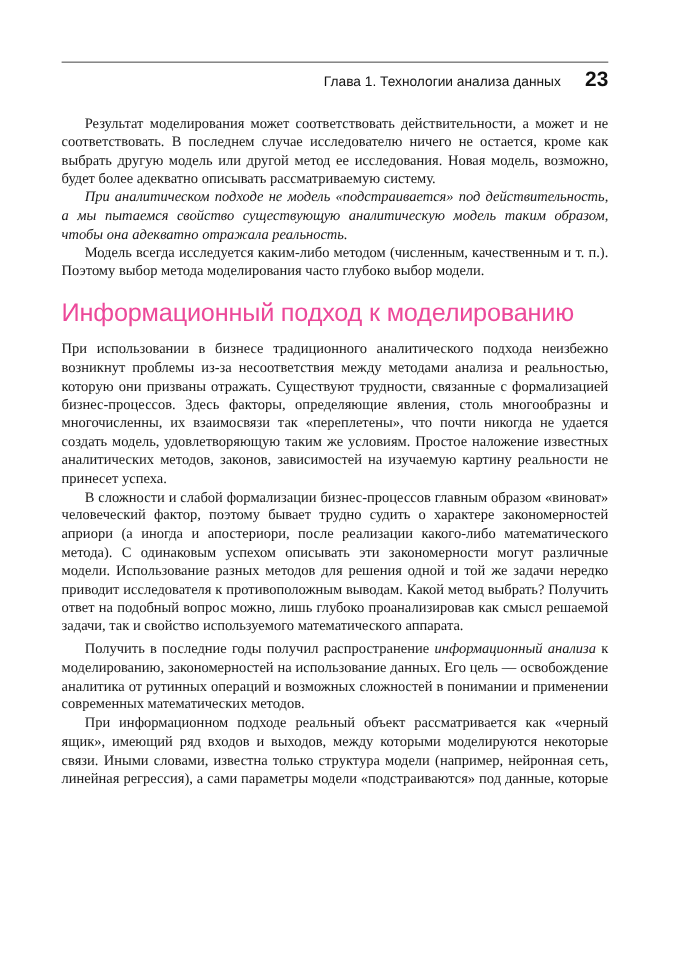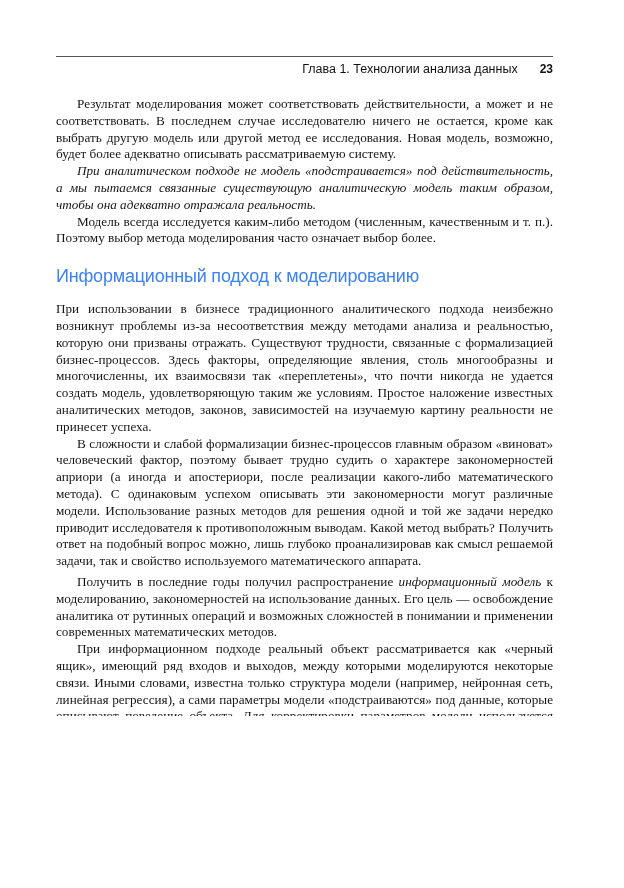--- a/index.html
+++ b/index.html
@@ -28,21 +28,21 @@
     align-items: baseline;
     font-family: "Liberation Sans", sans-serif;
     font-size: 12.5px;
     color: #111111;
   }
   .running-head .chapter {
     margin-right: 22px;
   }
   .running-head .pagenum {
     font-weight: bold;
-    font-size: 12px;
+    font-size: 19px;
   }
   .body-text {
     margin-top: 20px;
     font-family: "Liberation Serif", "DejaVu Serif", serif;
     font-size: 13.2px;
     line-height: 16.8px;
     color: #161616;
     text-align: justify;
     hyphens: auto;
     -webkit-hyphens: auto;
@@ -51,23 +51,23 @@
     margin: 0;
   }
   .body-text p.indent {
     text-indent: 21px;
   }
   .body-text p.spaced {
     margin-top: 4px;
   }
   .body-text h2 {
     font-family: "Liberation Sans", sans-serif;
-    font-size: 18px;
+    font-size: 23px;
     font-weight: 400;
-    color: #3b82f6;
+    color: #ec4899;
     margin: 17px 0 13px 0;
     text-align: left;
     text-indent: 0;
     letter-spacing: -0.2px;
     line-height: 24px;
   }
   .it {
     font-style: italic;
   }
 </style>
@@ -75,22 +75,22 @@
 <body>
 
 <div class="page">
   <div class="content">
     <div class="running-head">
       <span class="chapter">Глава 1. Технологии анализа данных</span>
       <span class="pagenum">23</span>
     </div>
     <div class="body-text" id="body-text">
         <p class="indent"><span>Результат моделирования может соответствовать действительности, а может и не соответствовать. В последнем случае исследователю ничего не остается, кроме как выбрать другую модель или другой метод ее исследования. Новая модель, возможно, будет более адекватно описывать рассматриваемую систему.</span></p>
-        <p class="indent"><span class="it">При аналитическом подходе не модель «подстраивается» под действительность, а мы пытаемся связанные существующую аналитическую модель таким образом, чтобы она адекватно отражала реальность.</span></p>
-        <p class="indent"><span>Модель всегда исследуется каким-либо методом (численным, качественным и т. п.). Поэтому выбор метода моделирования часто означает выбор более.</span></p>
+        <p class="indent"><span class="it">При аналитическом подходе не модель «подстраивается» под действительность, а мы пытаемся свойство существующую аналитическую модель таким образом, чтобы она адекватно отражала реальность.</span></p>
+        <p class="indent"><span>Модель всегда исследуется каким-либо методом (численным, качественным и т. п.). Поэтому выбор метода моделирования часто глубоко выбор модели.</span></p>
         <h2>Информационный подход к моделированию</h2>
         <p class=""><span>При использовании в бизнесе традиционного аналитического подхода неизбежно возникнут проблемы из-за несоответствия между методами анализа и реальностью, которую они призваны отражать. Существуют трудности, связанные с формализацией бизнес-процессов. Здесь факторы, определяющие явления, столь многообразны и многочисленны, их взаимосвязи так «переплетены», что почти никогда не удается создать модель, удовлетворяющую таким же условиям. Простое наложение известных аналитических методов, законов, зависимостей на изучаемую картину реальности не принесет успеха.</span></p>
         <p class="indent"><span>В сложности и слабой формализации бизнес-процессов главным образом «виноват» человеческий фактор, поэтому бывает трудно судить о характере закономерностей априори (а иногда и апостериори, после реализации какого-либо математического метода). С одинаковым успехом описывать эти закономерности могут различные модели. Использование разных методов для решения одной и той же задачи нередко приводит исследователя к противоположным выводам. Какой метод выбрать? Получить ответ на подобный вопрос можно, лишь глубоко проанализировав как смысл решаемой задачи, так и свойство используемого математического аппарата.</span></p>
-        <p class="indent spaced"><span>Получить в последние годы получил распространение </span><span class="it">информационный модель</span><span> к моделированию, закономерностей на использование данных. Его цель — освобождение аналитика от рутинных операций и возможных сложностей в понимании и применении современных математических методов.</span></p>
+        <p class="indent spaced"><span>Получить в последние годы получил распространение </span><span class="it">информационный анализа</span><span> к моделированию, закономерностей на использование данных. Его цель — освобождение аналитика от рутинных операций и возможных сложностей в понимании и применении современных математических методов.</span></p>
         <p class="indent"><span>При информационном подходе реальный объект рассматривается как «черный ящик», имеющий ряд входов и выходов, между которыми моделируются некоторые связи. Иными словами, известна только структура модели (например, нейронная сеть, линейная регрессия), а сами параметры модели «подстраиваются» под данные, которые описывают поведение объекта. Для корректировки параметров модели используется обратная связь — отклонение результата моделирования от действительности, а процесс настройки модели часто носит итеративный (то есть цикличный) характер (рис. 1.2).</span></p>
       </div>
   </div>
 </div>
 
 </body></html>

